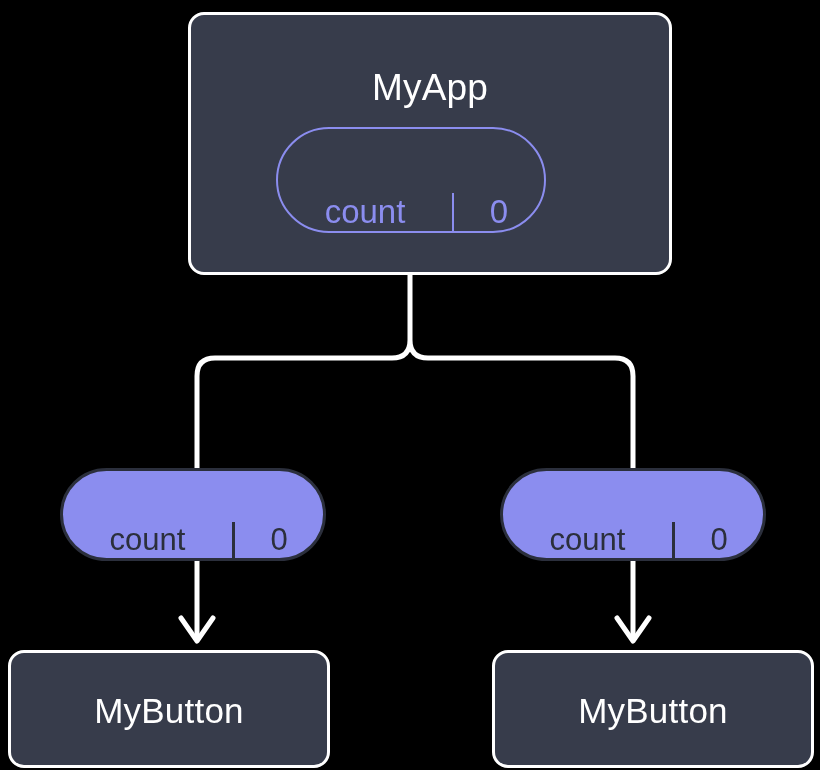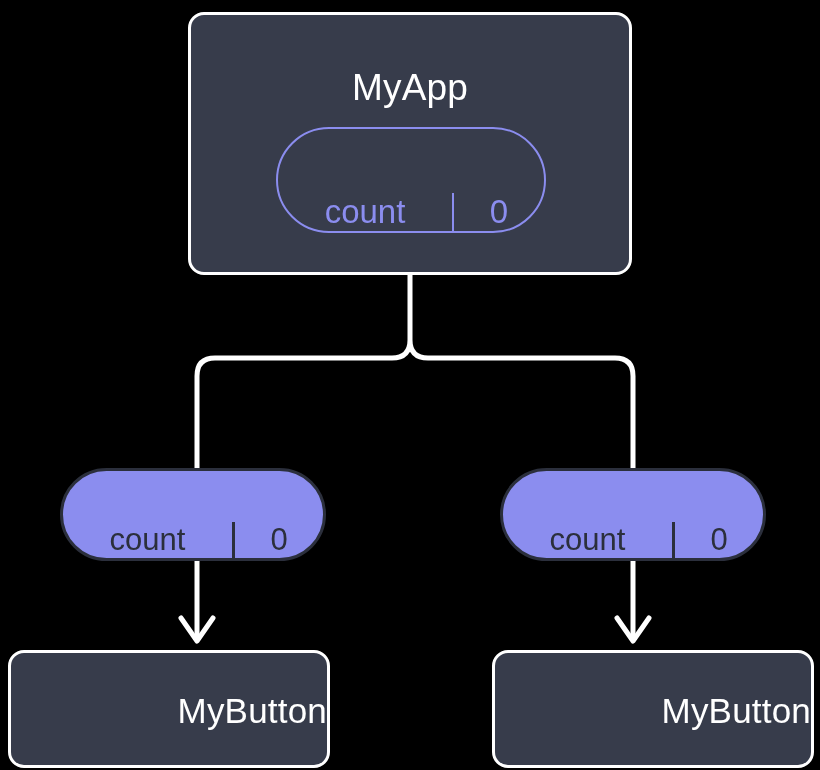--- a/index.html
+++ b/index.html
@@ -43,21 +43,21 @@
     width: 100%;
     text-align: center;
     color: #FFFFFF;
     font-weight: 400;
     letter-spacing: 0.2px;
   }
 
   #app-node {
     left: 188px;
     top: 12px;
-    width: 444px;
+    width: 484px;
     height: 263px;
   }
   #app-node .node-title {
     top: 52px;
     font-size: 37px;
   }
 
   .button-node {
     top: 650px;
     height: 118px;
@@ -66,21 +66,20 @@
     left: 8px;
     width: 322px;
   }
   #button-node-right {
     left: 492px;
     width: 322px;
   }
   .button-node .node-title {
     top: 38px;
     font-size: 35px;
-    text-align: right;
   }
 
   
   .pill {
     position: absolute;
     box-sizing: border-box;
     display: flex;
     align-items: flex-end;
     border-radius: 999px;
     overflow: hidden;

